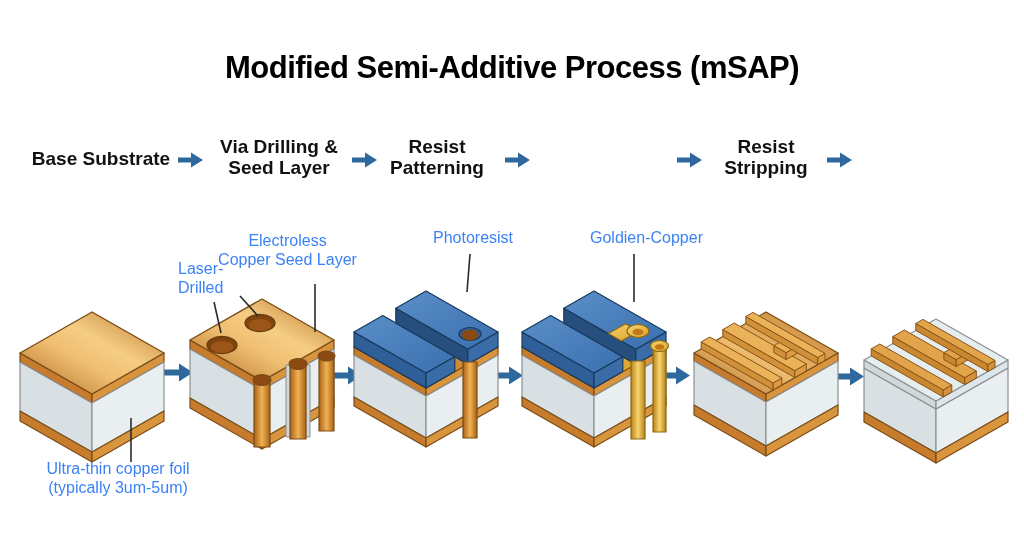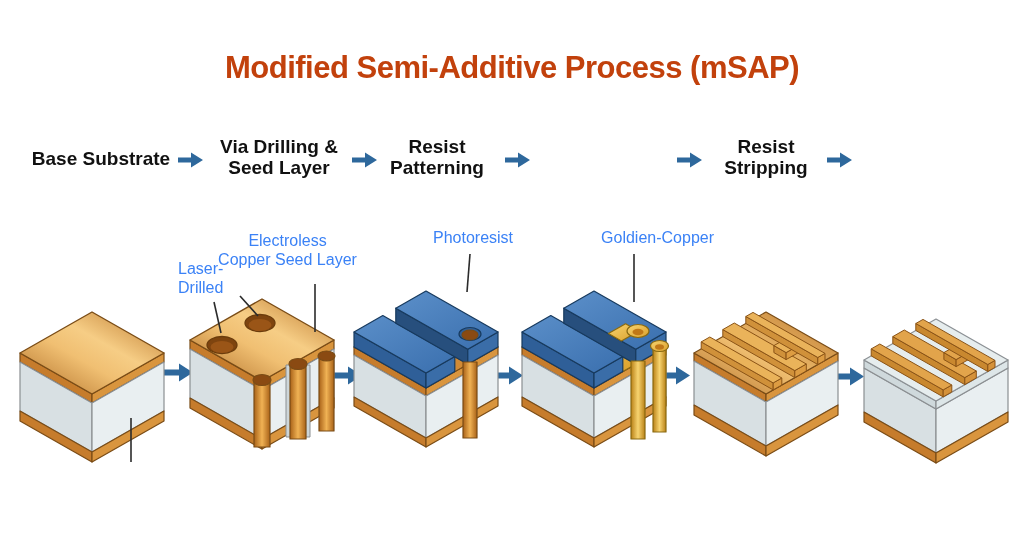--- a/index.html
+++ b/index.html
@@ -1,19 +1,19 @@
 <!DOCTYPE html>
 <html><head>
 <meta charset="utf-8">
 <style>
   html,body{margin:0;padding:0;background:#fff;}
   #stage{position:relative;width:1024px;height:559px;background:#ffffff;overflow:hidden;
          font-family:"Liberation Sans",sans-serif;color:#141414;}
   .title{position:absolute;left:0;top:50px;width:1024px;text-align:center;
-         font-size:31px;font-weight:700;letter-spacing:-0.5px;color:#c2410c;}
+         font-size:31px;font-weight:700;letter-spacing:-0.5px;color:#000000;}
   .step{position:absolute;font-size:19px;font-weight:700;line-height:1.08;
         text-align:center;white-space:pre-line;color:#111;}
   .ann{position:absolute;font-size:16px;font-weight:400;line-height:1.18;
        white-space:pre-line;color:#3b82f6;}
   .arrow{position:absolute;}
   .blk{position:absolute;}
   svg{display:block;}
 </style>
 </head>
 <body>
@@ -305,21 +305,23 @@
         <polygon points="59.8,20.5 67,16.4 139,57.4 131.8,61.5"></polygon>
       </g>
     </g>
   </svg>
 
   <div class="ann" style="left:200px;top:232px;width:175px;text-align:center;">Electroless
 Copper Seed Layer</div>
   <div class="ann" style="left:178px;top:260px;width:70px;text-align:left;">Laser-
 Drilled</div>
   <div class="ann" style="left:433px;top:229px;width:104px;text-align:left;">Photoresist</div>
-  <div class="ann" style="left:590px;top:229px;width:124px;text-align:right;">Goldien-Copper</div>
+  <div class="ann" style="left:590px;top:229px;width:124px;text-align:left;">Goldien-Copper</div>
+  <div class="ann" style="left:28px;top:460px;width:180px;text-align:center;">Ultra-thin copper foil
+(typically 3um-5um)</div>
 
   <svg style="position:absolute;left:0;top:0;pointer-events:none;" width="1024" height="559">
     <g stroke="#2b2b2b" stroke-width="1.6" fill="none">
       <path d="M315,284 V332"></path>
       <path d="M240,296 L258,316"></path>
       <path d="M214,302 L221,333"></path>
       <path d="M470,254 L467,292"></path>
       <path d="M634,254 V302"></path>
       <path d="M131,462 V418"></path>
     </g>

